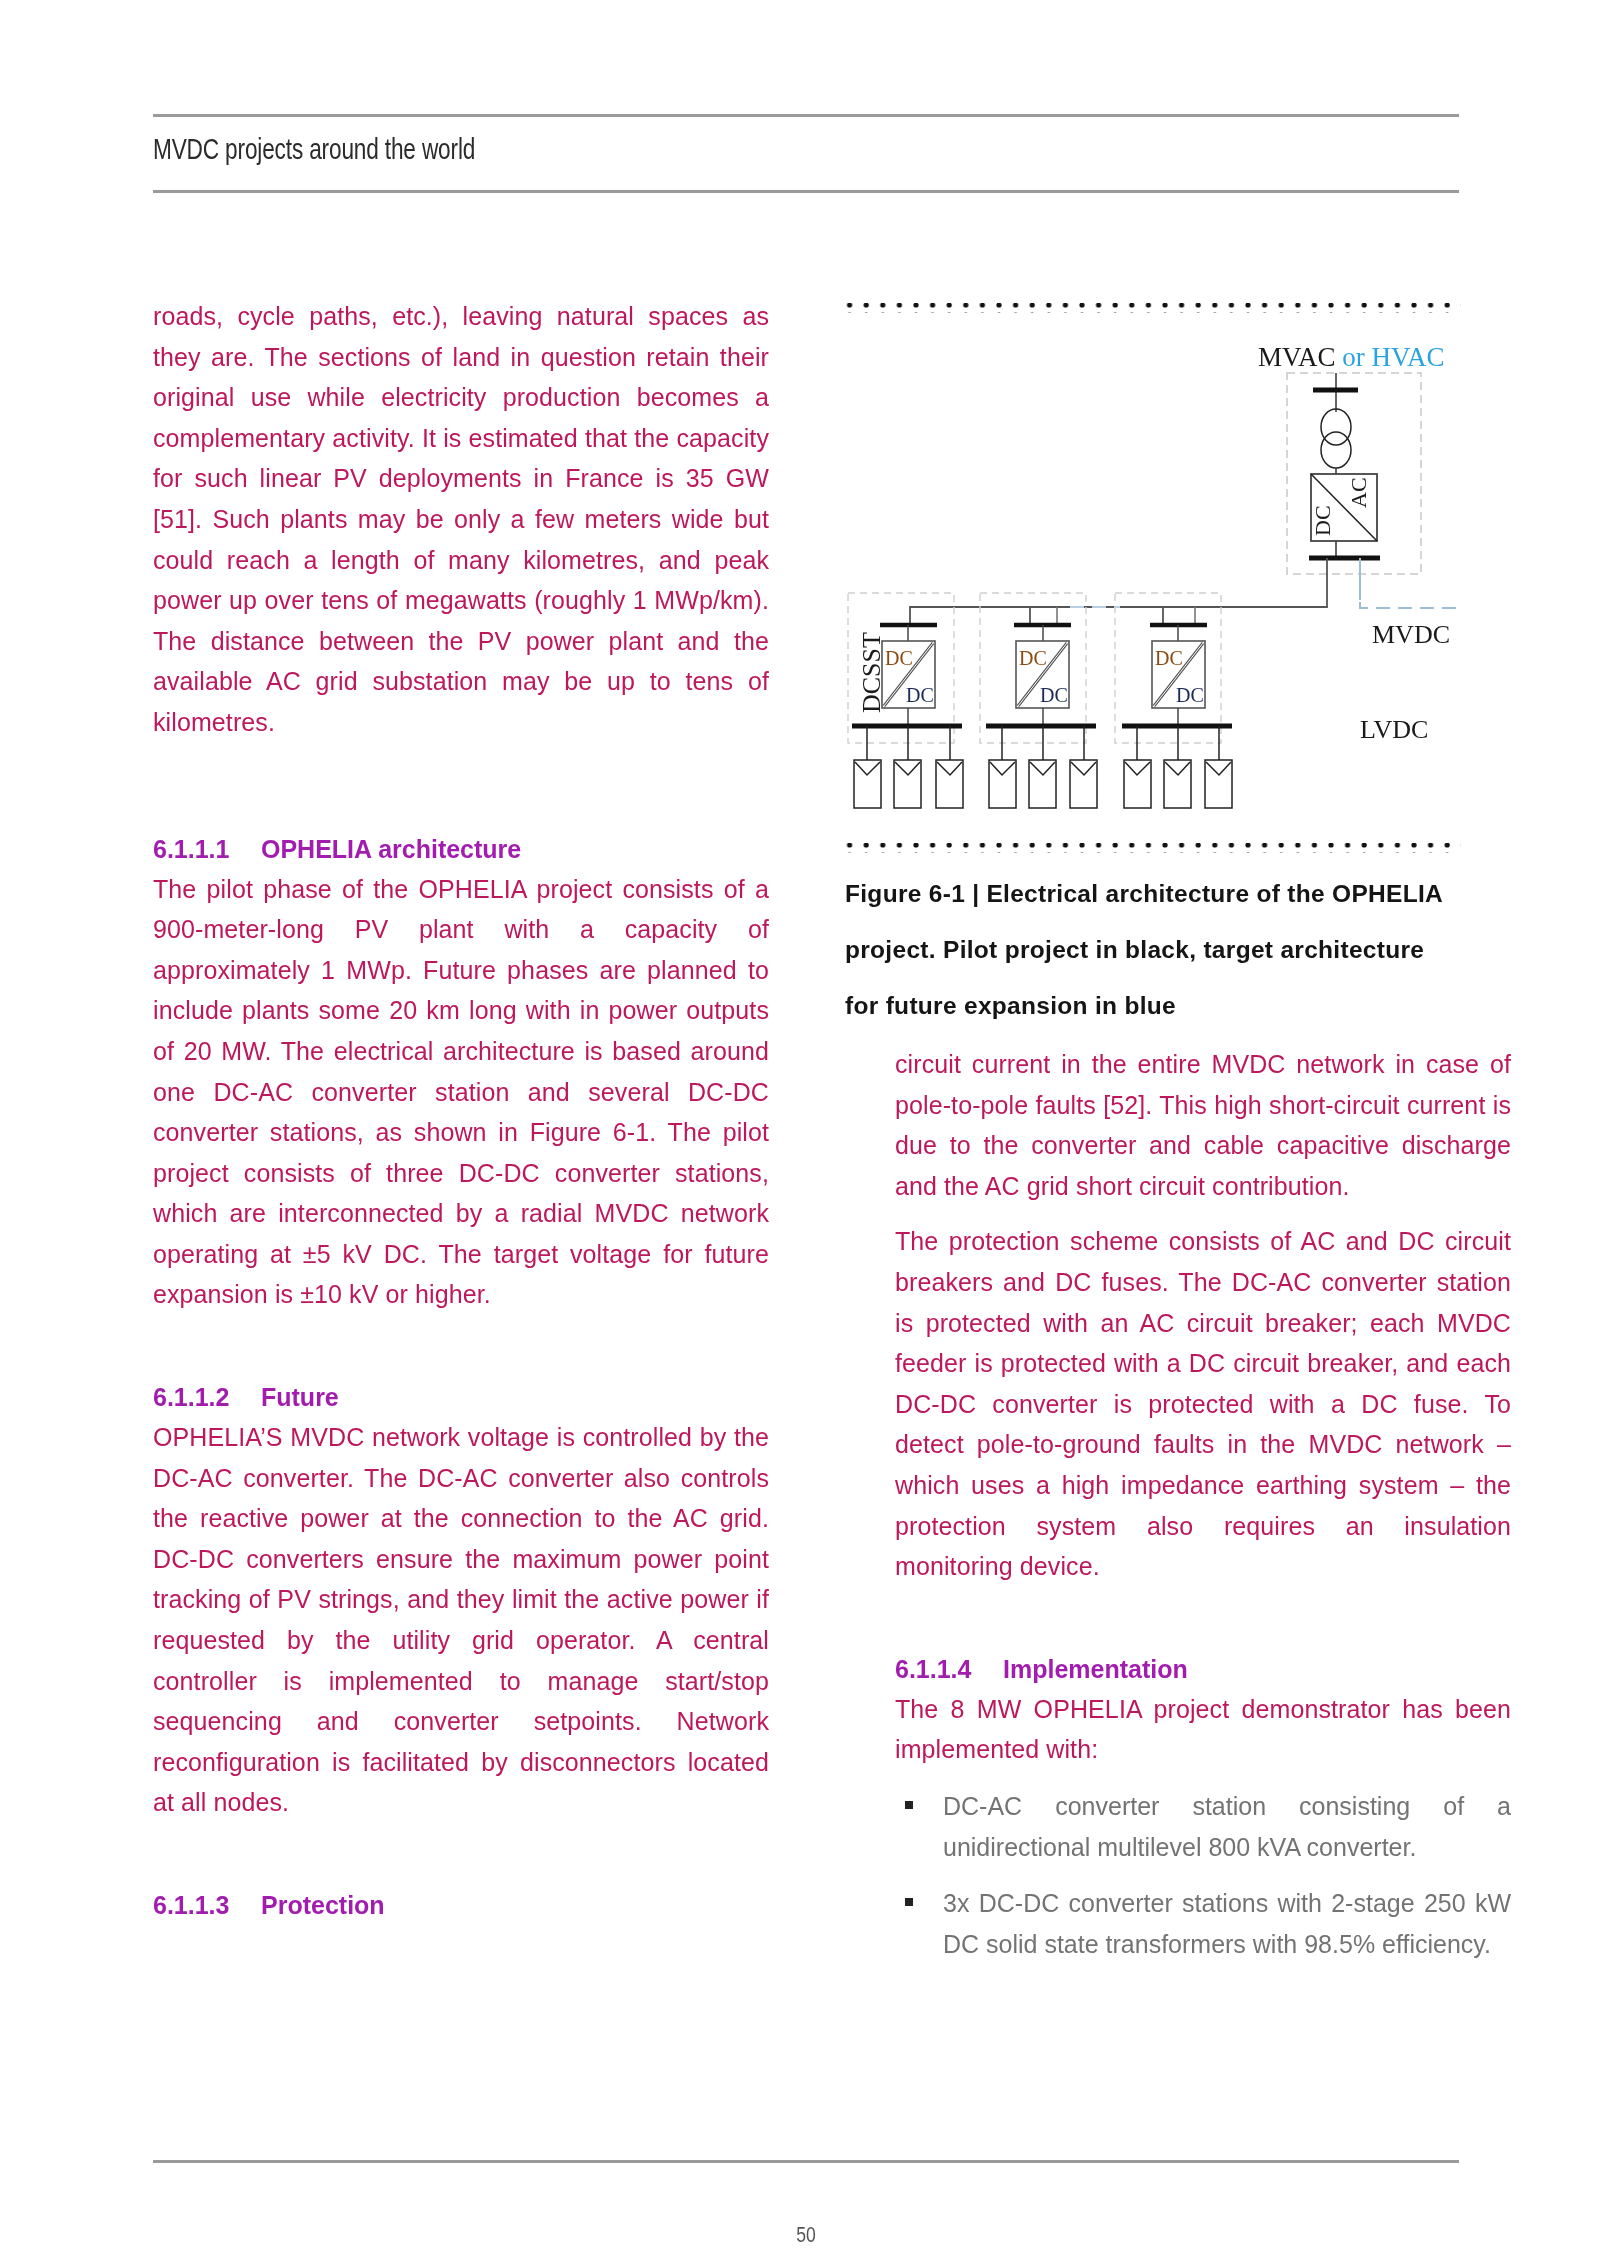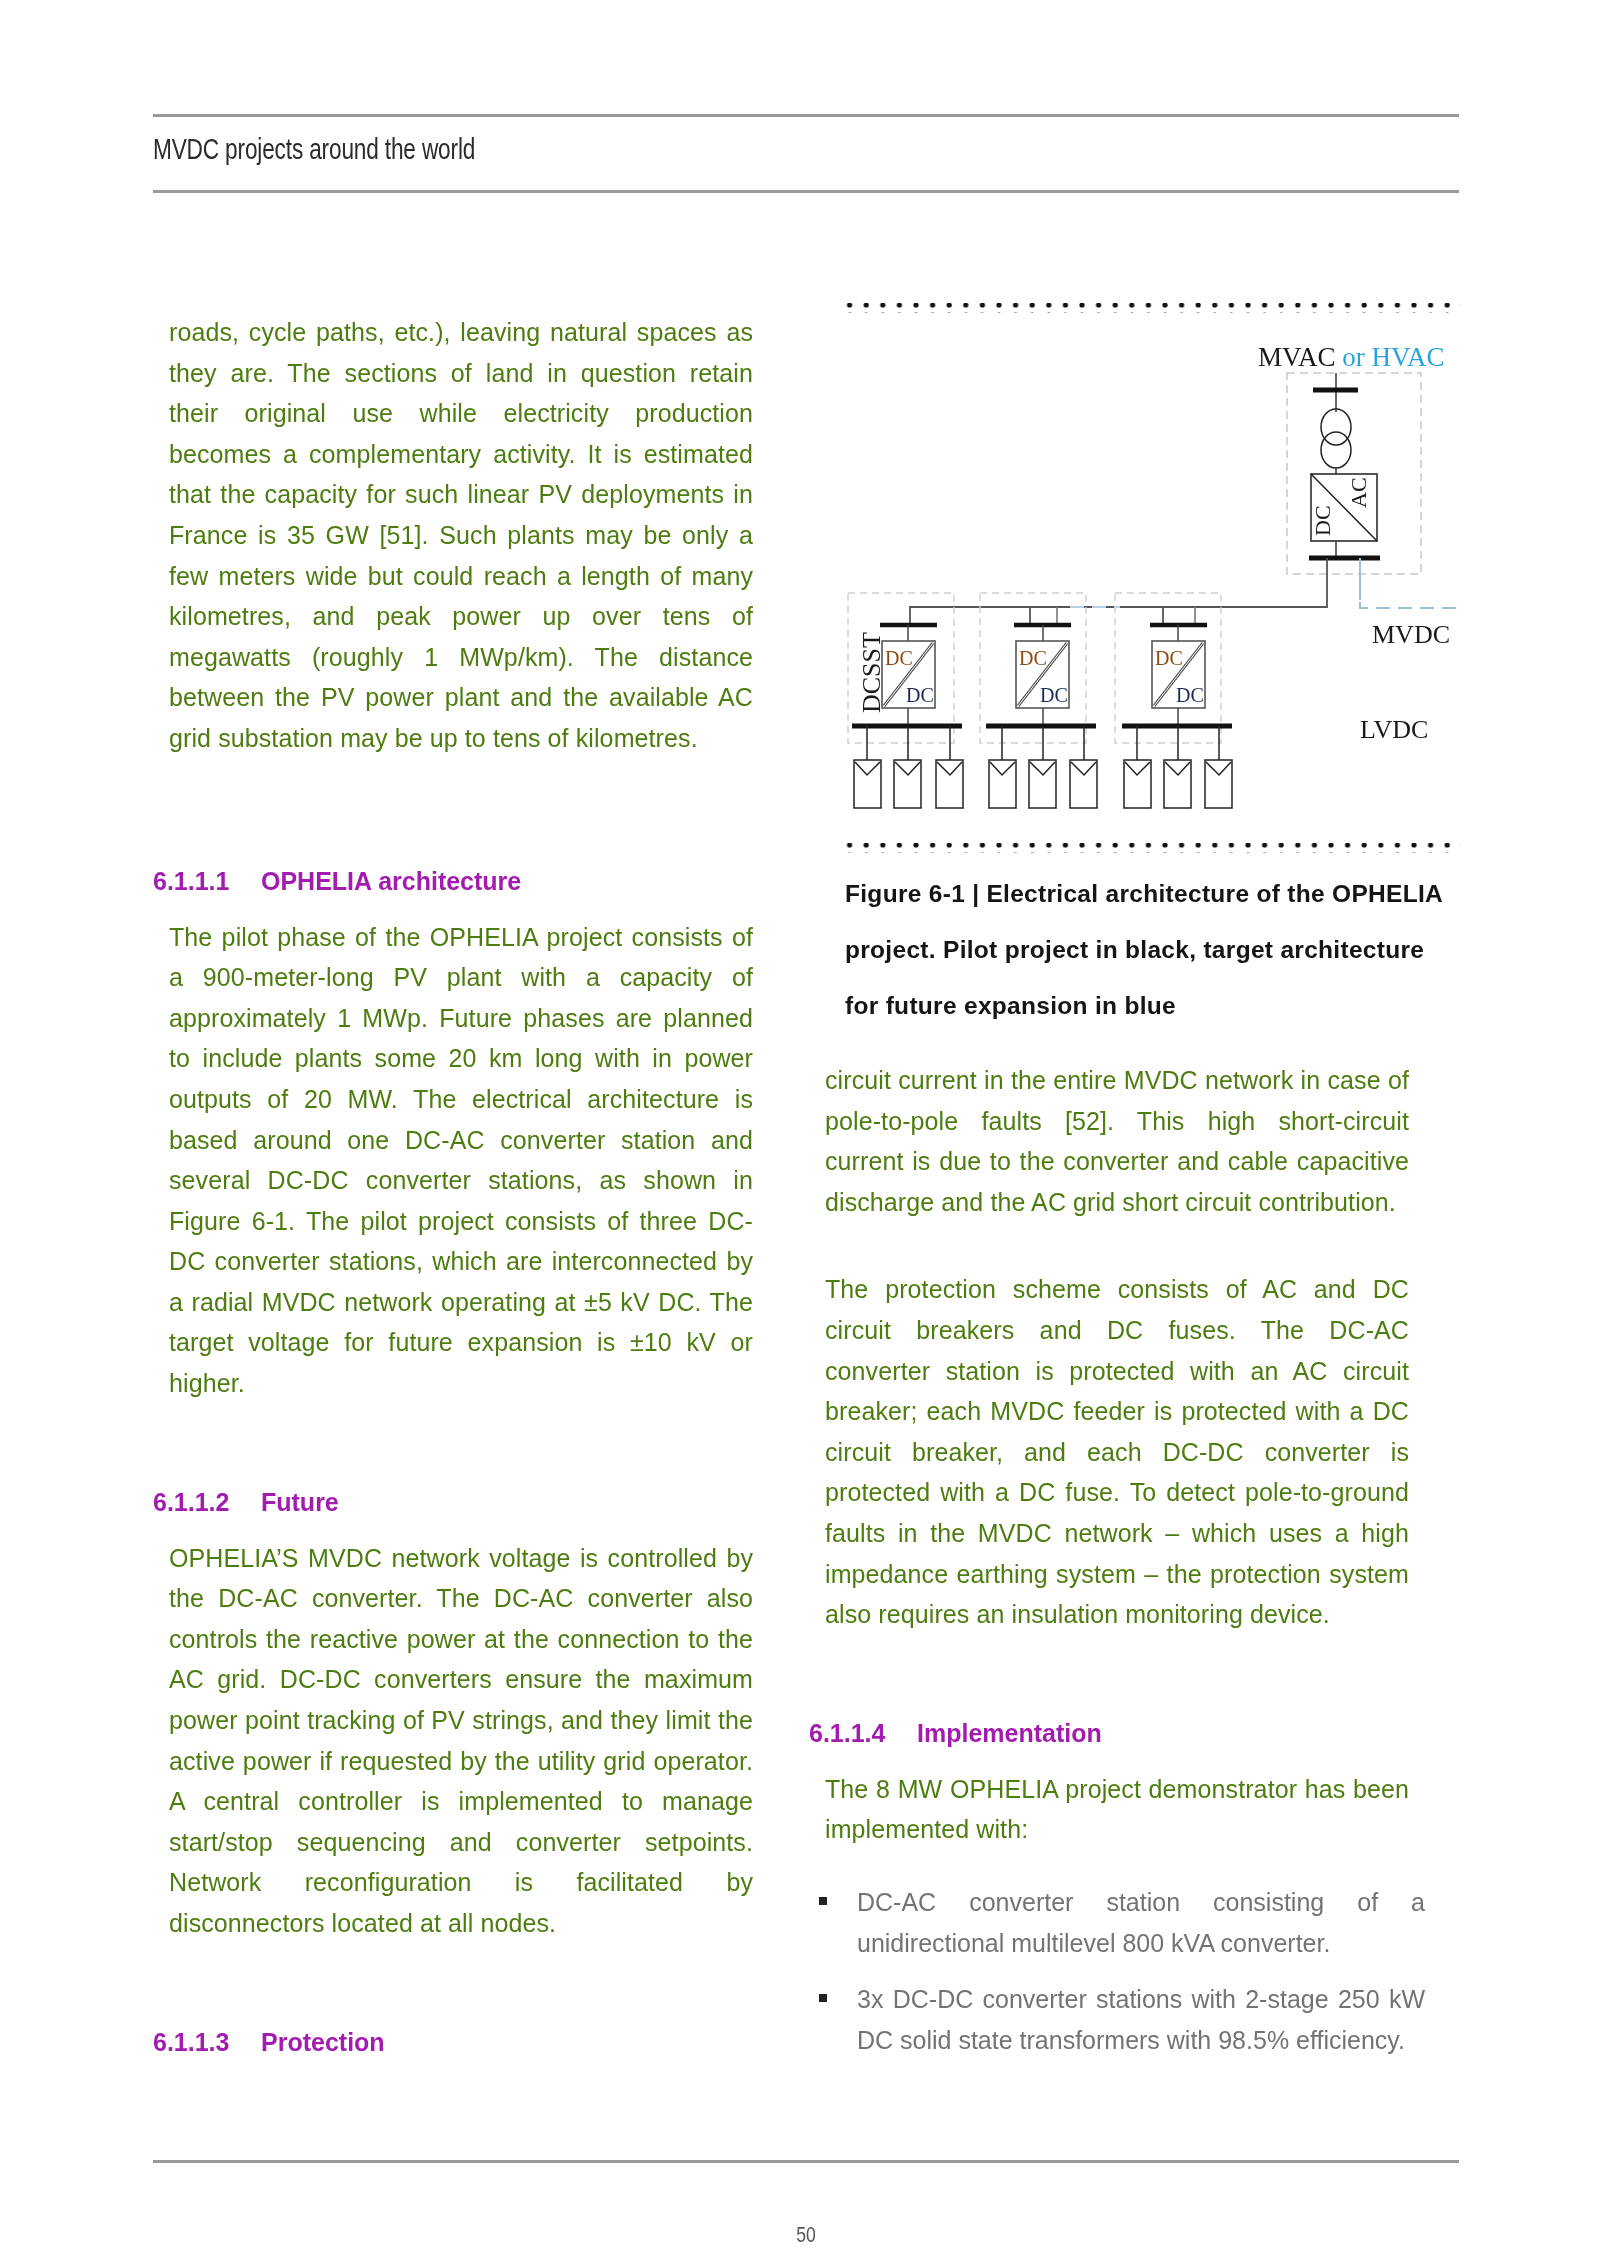--- a/index.html
+++ b/index.html
@@ -3,22 +3,22 @@
 <meta charset="utf-8">
 <style>
   html, body { margin: 0; padding: 0; background: #ffffff; }
   body { width: 1600px; height: 2263px; position: relative; overflow: hidden;
          font-family: "Liberation Sans", sans-serif; color: #3a3a3a; }
   .hr { position: absolute; left: 153px; width: 1306px; height: 3px; background: #9a9a9c; }
   .running-head { position: absolute; left: 153px; top: 133px; font-size: 29px; color: #2b2b2b;
                   font-family: "Liberation Sans", sans-serif; transform: scaleX(0.78); transform-origin: left top; letter-spacing: -0.2px; }
   .col { position: absolute; width: 616px; }
   .col-left { left: 153px; }
-  .col-right { left: 809px; }
-  p.body { margin: 16px; font-size: 25px; line-height: 40.6px; text-align: justify; color: #4d7c0f;
+  .col-right { left: 895px; }
+  p.body { margin: 0; font-size: 25px; line-height: 40.6px; text-align: justify; color: #be185d;
            font-weight: 300; letter-spacing: 0.1px; }
   h4.sub { margin: 0; font-size: 25px; line-height: 40px; color: #a21caf; font-weight: bold; }
   h4.sub .num { display: inline-block; width: 108px; }
   .caption { position: absolute; left: 845px; top: 866px; width: 616px; font-size: 24.5px; line-height: 56px;
              font-weight: bold; color: #151515; letter-spacing: 0.3px; }
   .caption .lead { font-weight: bold; }
   .caption .rest { font-weight: bold; }
   ul.bullets { list-style: none; margin: 0; padding: 0; }
   ul.bullets li { position: relative; padding-left: 48px; font-size: 25px; line-height: 40.6px; text-align: justify;
                   color: #737373; margin-bottom: 16px; }

